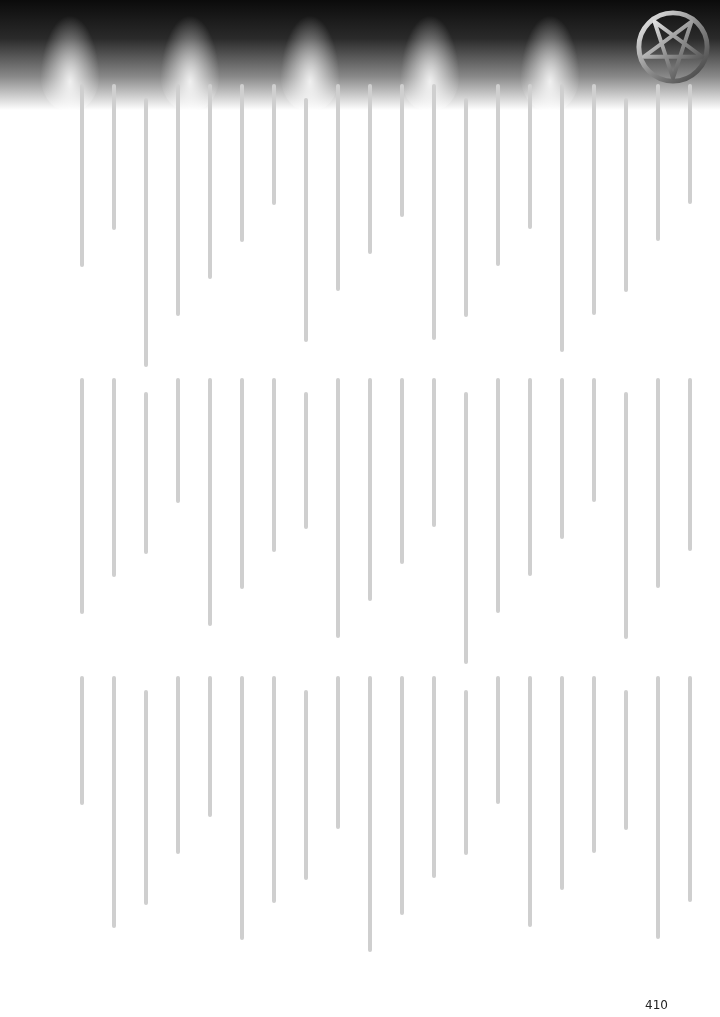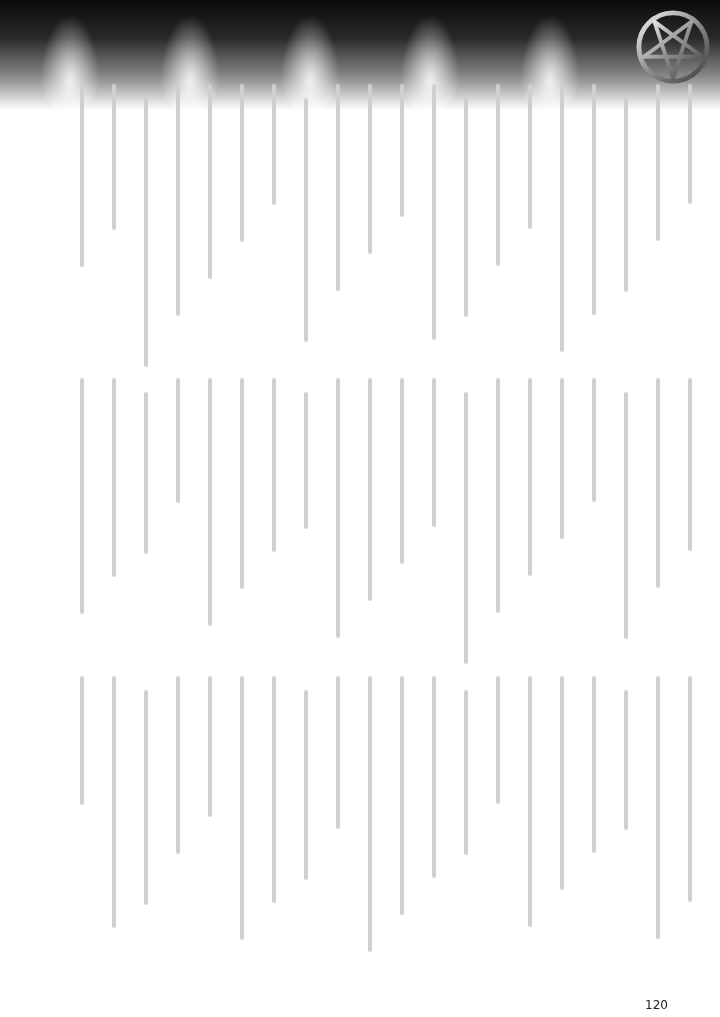--- a/index.html
+++ b/index.html
@@ -102,13 +102,13 @@
       <div class="col" style="width: 32px;"><span class="ph" title="本文（省略）" style="height: 227px; margin-top: 0px;"></span></div>
       <div class="col" style="width: 32px;"><span class="ph" title="本文（省略）" style="height: 264px; margin-top: 0px;"></span></div>
       <div class="col" style="width: 32px;"><span class="ph" title="本文（省略）" style="height: 141px; margin-top: 0px;"></span></div>
       <div class="col" style="width: 32px;"><span class="ph" title="本文（省略）" style="height: 178px; margin-top: 0px;"></span></div>
       <div class="col" style="width: 32px;"><span class="ph" title="本文（省略）" style="height: 215px; margin-top: 14px;"></span></div>
       <div class="col" style="width: 32px;"><span class="ph" title="本文（省略）" style="height: 252px; margin-top: 0px;"></span></div>
       <div class="col" style="width: 32px;"><span class="ph" title="本文（省略）" style="height: 129px; margin-top: 0px;"></span></div>
     </div>
   </div>
 
-<div class="page-number">120</div>
+<div class="page-number">410</div>
 
 </body></html>

